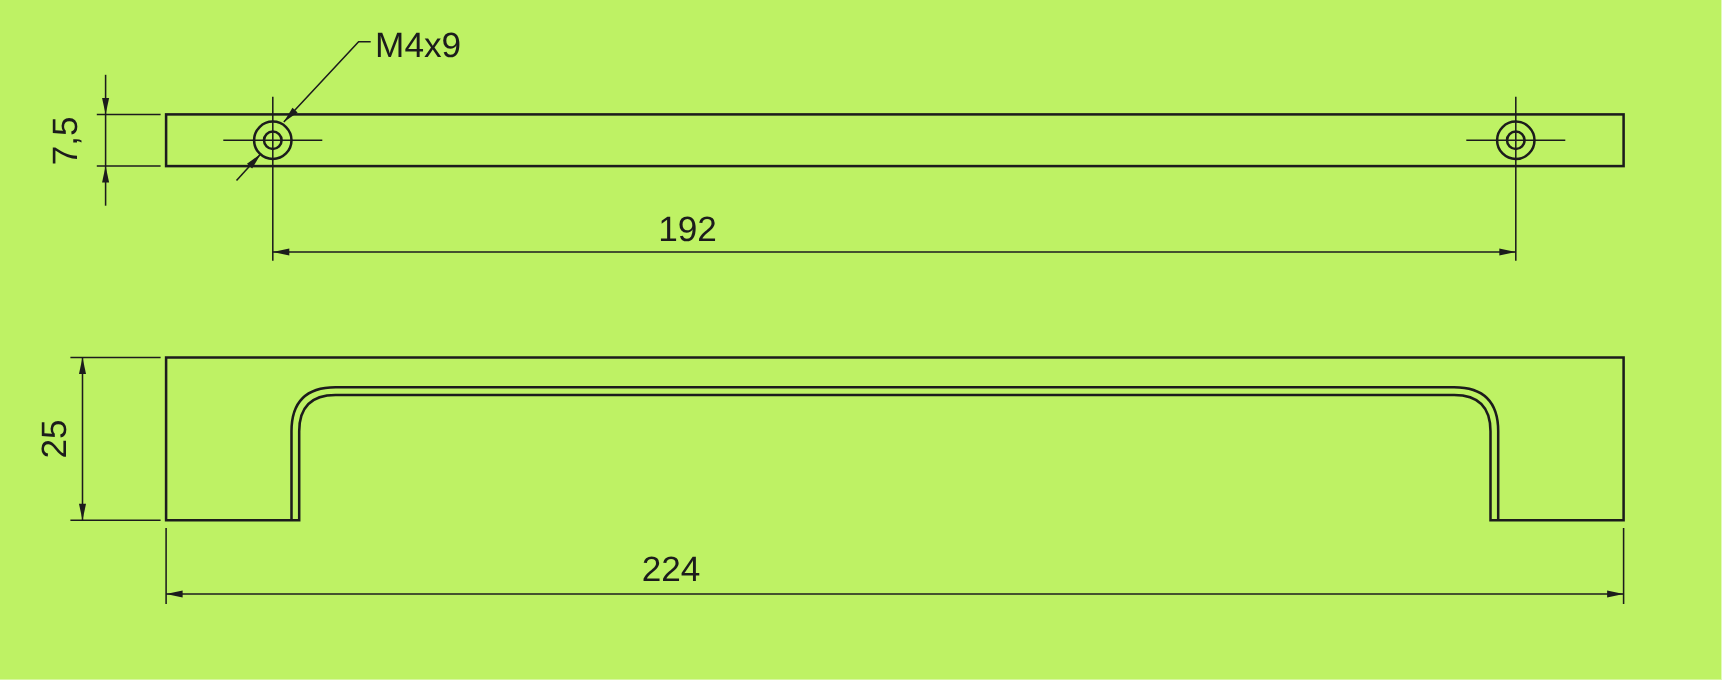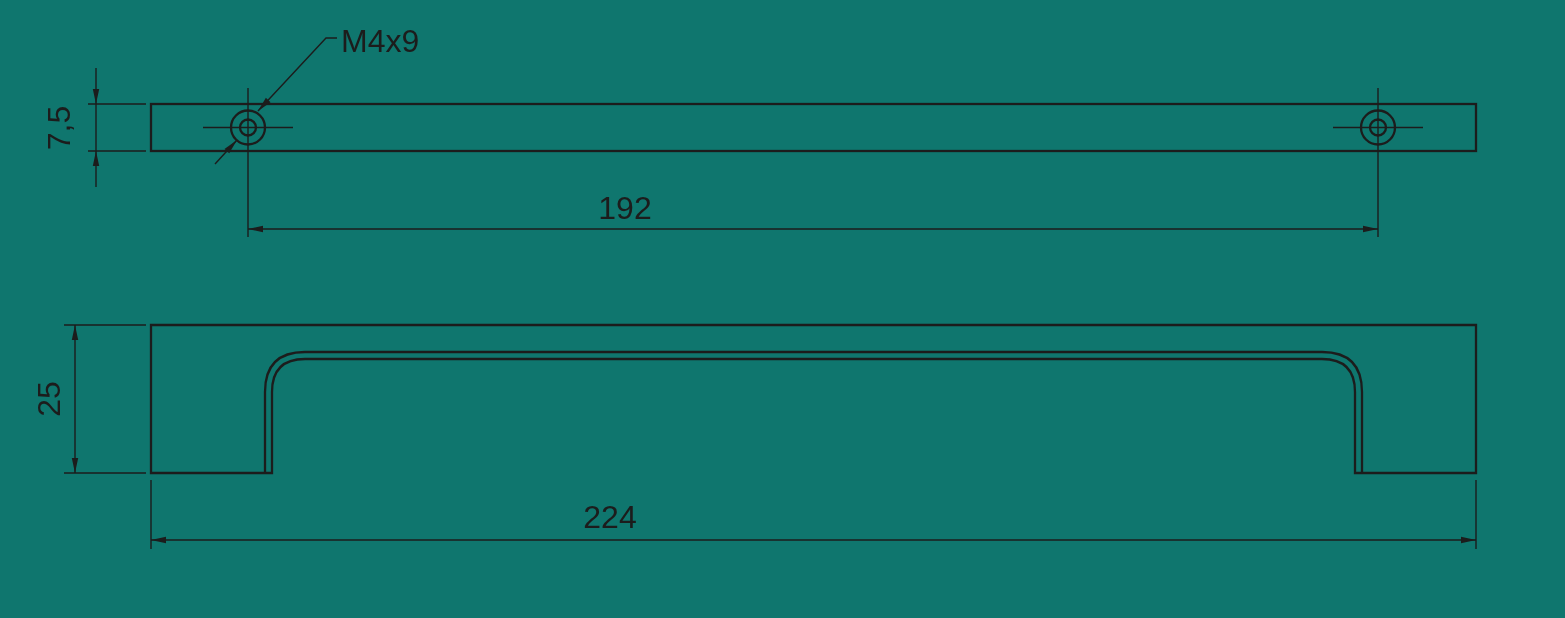--- a/index.html
+++ b/index.html
@@ -4,21 +4,21 @@
 <style>
   html, body {
     margin: 0;
     padding: 0;
     background: #ffffff;
   }
   .sheet {
     position: relative;
     width: 1565px;
     height: 618px;
-    background: #0f766e;
+    background: #bef264;
     overflow: hidden;
   }
   svg {
     display: block;
   }
   .edge {
     stroke: #1c1c1c;
     stroke-width: 2.3;
     fill: none;
     stroke-linejoin: miter;

